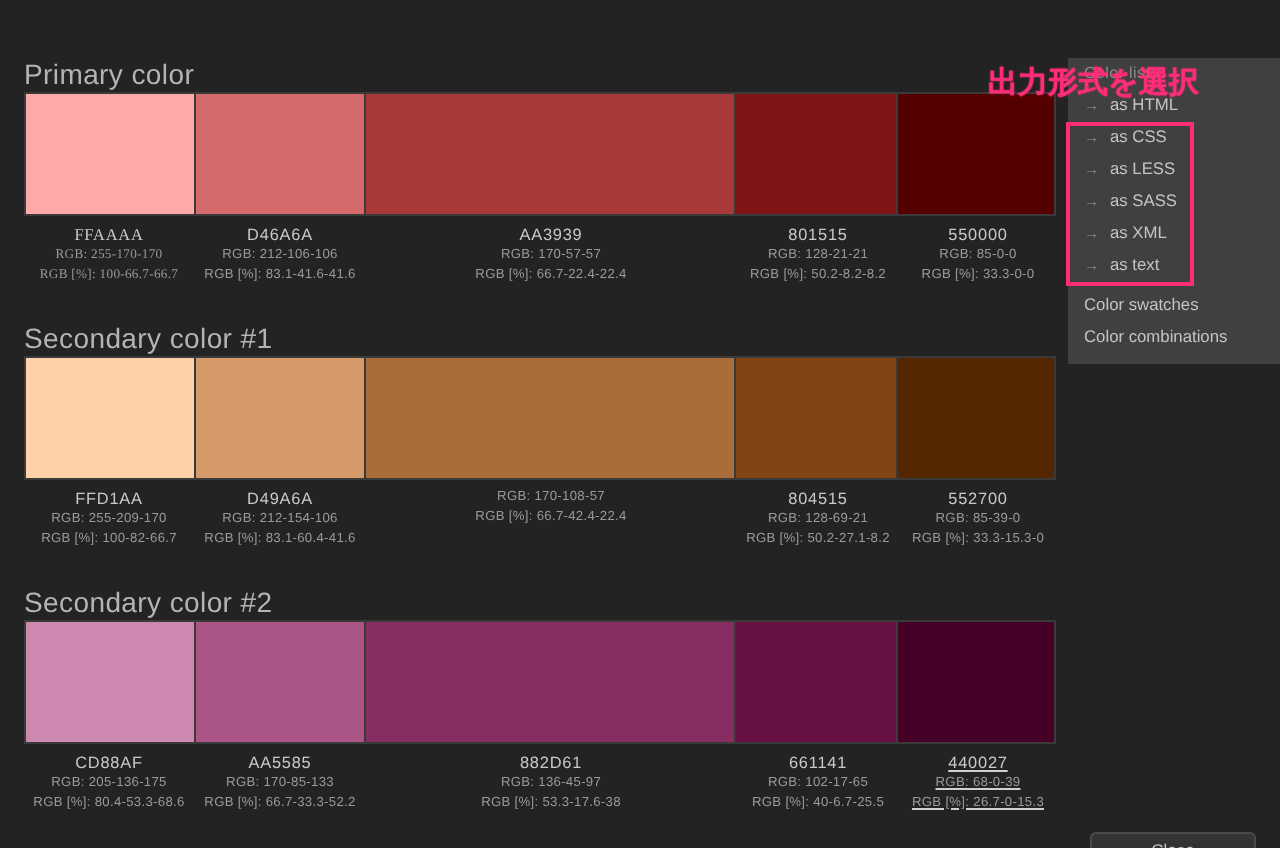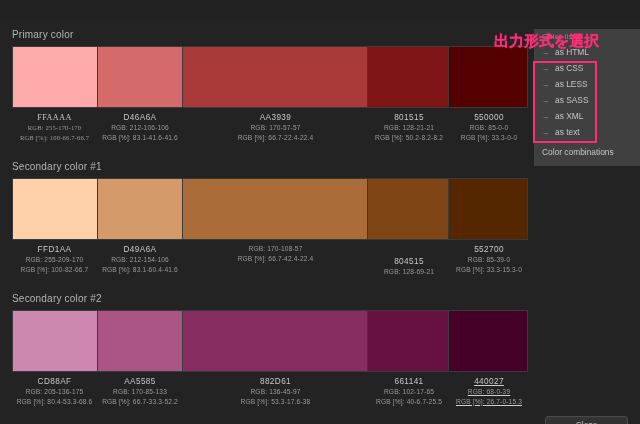--- a/index.html
+++ b/index.html
@@ -57,21 +57,21 @@
     position: absolute;
     left: 0; top: 21px;
     width: 640px; height: 403px;
     background: #232323;
   }
 
   .group { position: absolute; left: 0; width: 640px; }
   .group-title {
     position: absolute;
     left: 12px; top: 0;
-    font-size: 10px;
+    font-size: 14px;
     color: #b4b4b4;
     letter-spacing: .2px;
   }
   .swatch-strip {
     position: absolute;
     left: 12px;
     top: 17px;
     height: 62px;
     width: 516px;
     display: flex;
@@ -253,21 +253,21 @@
             </div>
             <div class="label-cell" style="width: 86px;">
               <div class="hexline">D49A6A</div>
               <div class="rgbline">RGB: 212-154-106</div>
               <div class="rgbline">RGB [%]: 83.1-60.4-41.6</div>
             </div>
             <div class="label-cell" style="width: 185px;">
               <div class="rgbline">RGB: 170-108-57</div>
               <div class="rgbline">RGB [%]: 66.7-42.4-22.4</div>
             </div>
-            <div class="label-cell" style="width: 82px; margin-top: 12px;">
+            <div class="label-cell" style="width: 82px;">
               <div class="hexline">804515</div>
               <div class="rgbline">RGB: 128-69-21</div>
               <div class="rgbline">RGB [%]: 50.2-27.1-8.2</div>
             </div>
             <div class="label-cell" style="width: 78px;">
               <div class="hexline">552700</div>
               <div class="rgbline">RGB: 85-39-0</div>
               <div class="rgbline">RGB [%]: 33.3-15.3-0</div>
             </div>
           </div>
@@ -335,20 +335,23 @@
             <span>as XML</span>
           </div>
           <div class="menu-item">
             <span class="arrow">→</span>
             <span>as text</span>
           </div>
         </div>
       <div class="menu-sep"></div>
       <div id="menu-other-host">
           <div class="menu-item plain">
+            <span>Color swatches</span>
+          </div>
+          <div class="menu-item plain">
             <span>Color combinations</span>
           </div>
         </div>
     </div>
 
     <div class="annot-box"></div>
     <div class="annot-text">出力形式を選択</div>
 
     <div class="close-button">Close</div>
   </div>

